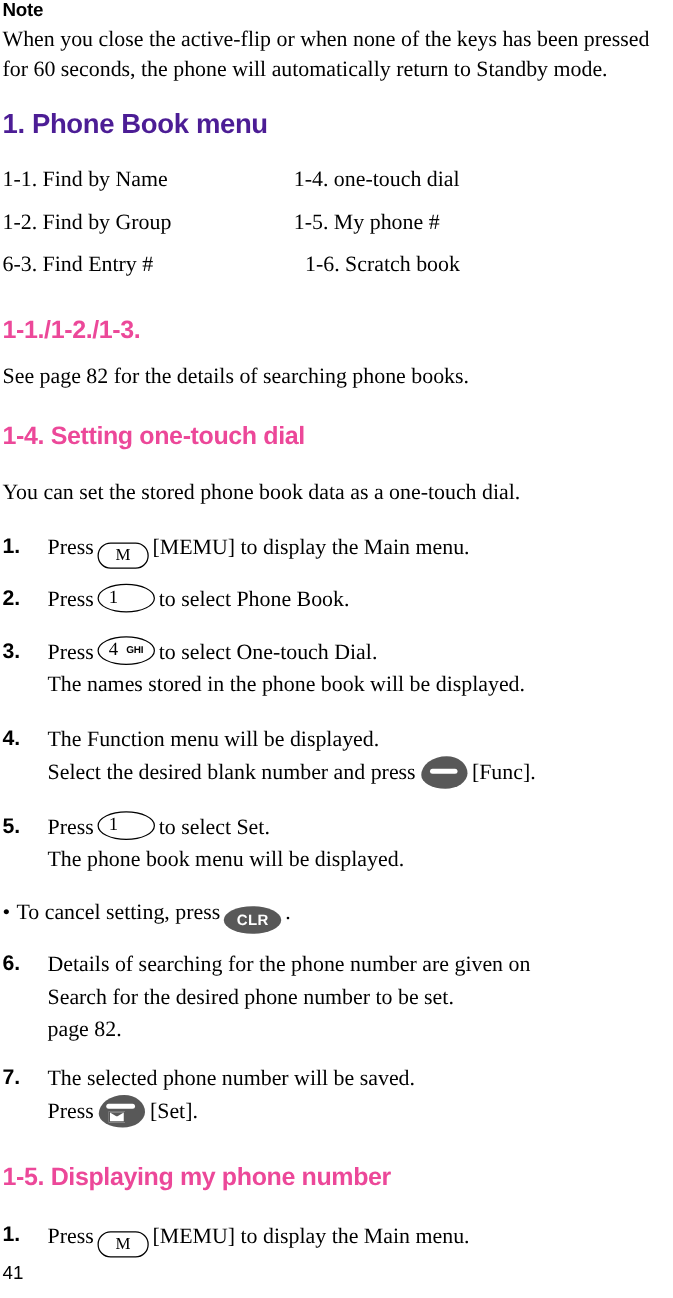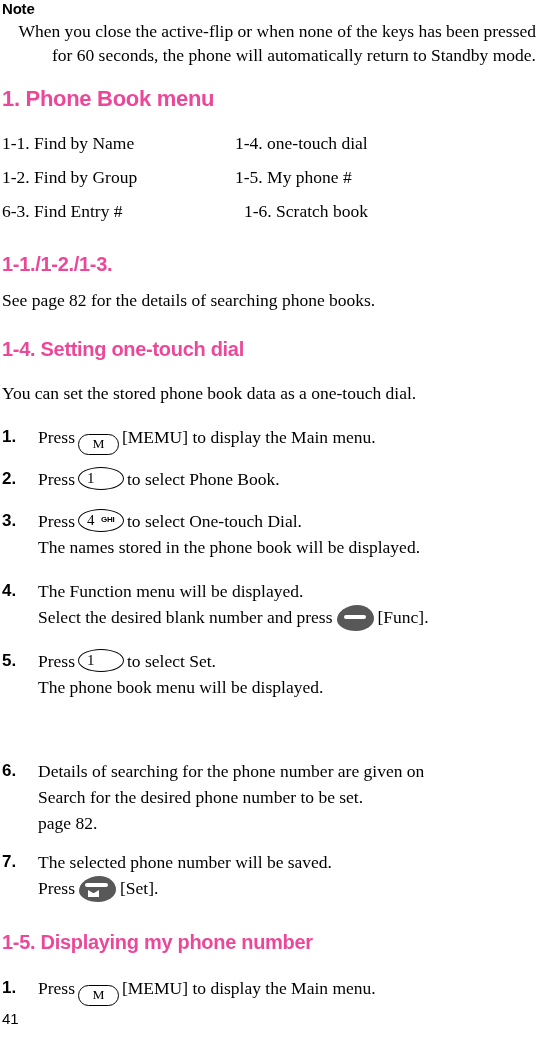--- a/index.html
+++ b/index.html
@@ -31,30 +31,30 @@
     line-height: 18px;
     letter-spacing: -0.2px;
   }
   .note-body {
     position: absolute;
     left: 2px; top: 19px;
     width: 534px;
     font-size: 17.5px;
     line-height: 24px;
   }
-  .note-body .l2 { display:block;text-align:right; }
+  .note-body .l2 { display:block; }
 
   .h1-blue {
     position: absolute;
     left: 2px; top: 86px;
     font-family: "Liberation Sans", "DejaVu Sans", sans-serif;
     font-weight: bold;
     font-size: 22px;
     line-height: 26px;
-    color: #ec4899;
+    color: #4c1d95;
     letter-spacing: -0.3px;
   }
 
   
   .menu-list {
     position: absolute;
     left: 0; top: 126px;
     width: 538px;
     height: 110px;
   }
@@ -304,20 +304,23 @@
   </div>
 
   <div class="step" style="top:648px">
     <div class="step-num">5.</div>
     <div class="step-body">
       <span class="step-line"><span>Press</span><span class="key key-ellipse"><span class="kdigit">1</span></span><span>to select Set.</span></span>
       <span class="step-line">The phone book menu will be displayed.</span>
     </div>
   </div>
 
+  <div class="bullet-line" style="top:716px">
+    <span class="dot">•</span><span>To cancel setting, press</span><span class="key key-clr">CLR</span><span>.</span>
+  </div>
 
   <div class="step" style="top:758px">
     <div class="step-num">6.</div>
     <div class="step-body">
       <span class="step-line">Details of searching for the phone number are given on</span>
       <span class="step-line">Search for the desired phone number to be set.</span>
       <span class="step-line">page 82.</span>
     </div>
   </div>
 

